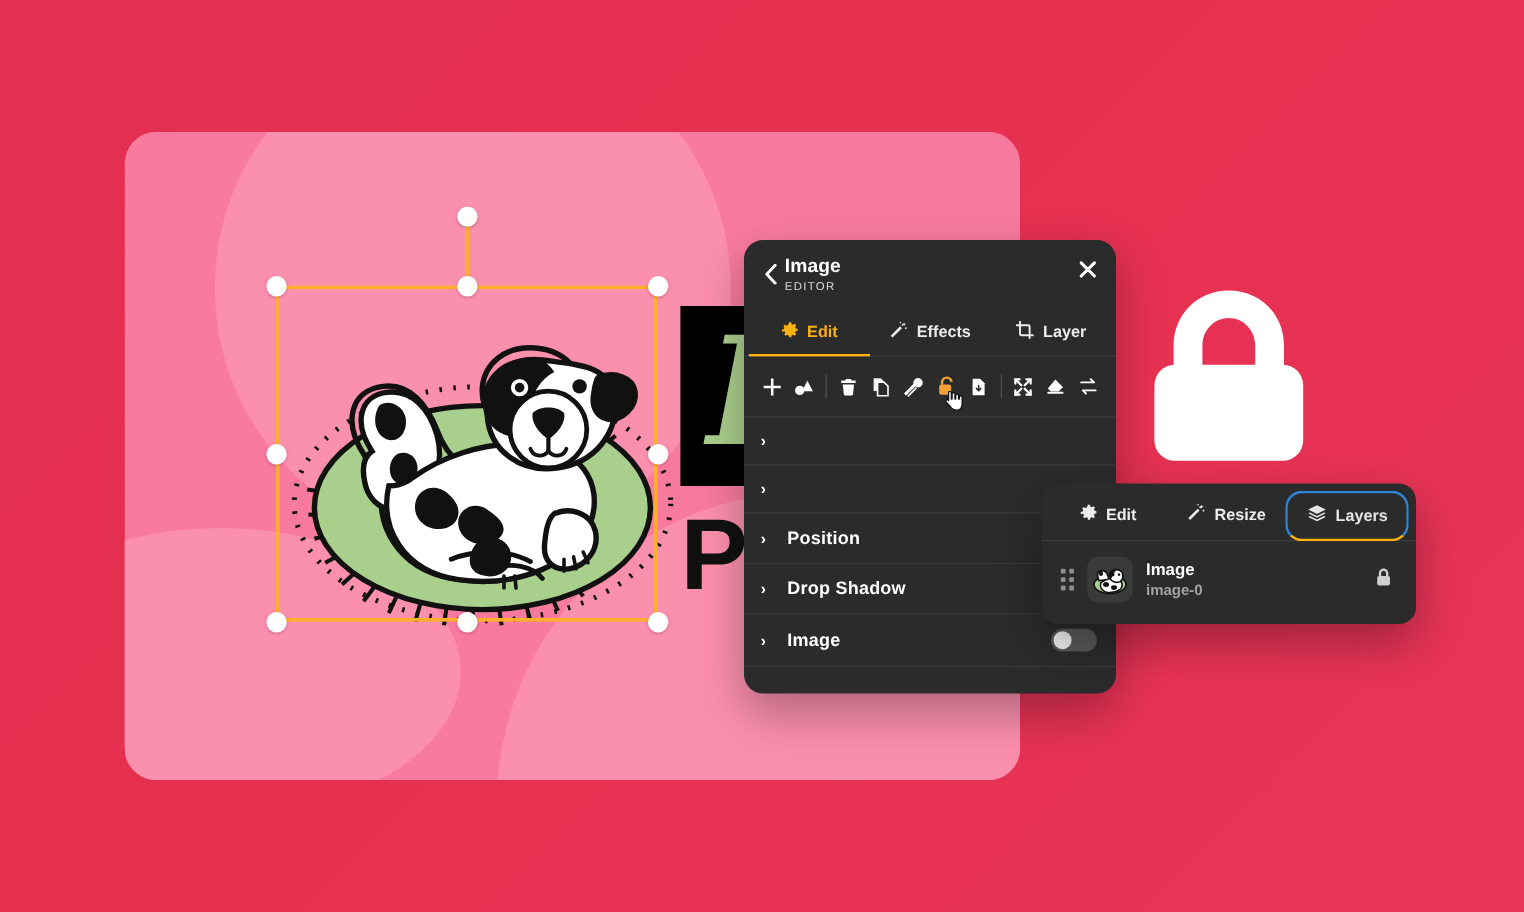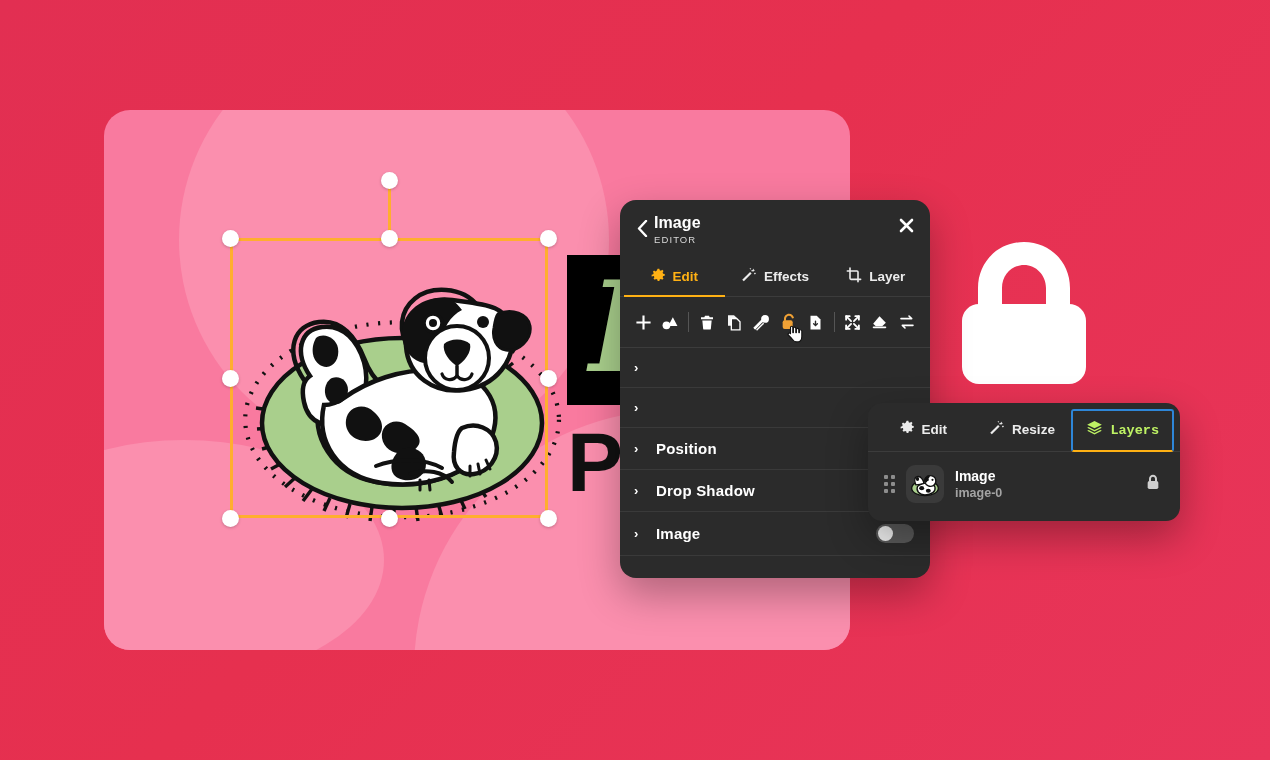--- a/index.html
+++ b/index.html
@@ -161,23 +161,22 @@
     box-shadow: 0 16px 40px rgba(0,0,0,.32);
     padding-bottom: 10px;
   }
   #layers-tabs { display: flex; padding: 6px 6px 0 6px; border-bottom: 1px solid #3c3c3c; }
   .ltab {
     flex: 1 1 0; display: flex; align-items: center; justify-content: center; gap: 7px;
     padding: 9px 0 10px 0; color: #ececec; font-size: 13.5px; font-weight: 700;
     cursor: pointer; border-bottom: 2.5px solid transparent; margin-bottom: -1px;
   }
   .ltab.active {
-    color: #bef264; border: 2px solid #2e86d8; border-bottom: 2.5px solid #ffb114;
-    border-radius: 3px;
-    font-family: Liberation Mono, monospace;
+    color: #e5e5e5; border: 2px solid #2e86d8; border-bottom: 2.5px solid #ffb114;
+    border-radius: 14px;
   }
   #layer-list { padding: 9px 10px 4px 10px; }
   .layer-row { display: flex; align-items: center; gap: 11px; padding: 4px 6px; border-radius: 8px; }
   .drag-dots { display: grid; grid-template-columns: repeat(2, 4px); gap: 3px; flex: 0 0 auto; }
   .drag-dots i { width: 4px; height: 4px; background: #8d8d8d; border-radius: 1px; display: block; }
   .layer-thumb {
     width: 38px; height: 38px; border-radius: 9px; background: #3a3a3a;
     flex: 0 0 auto; display: flex; align-items: center; justify-content: center; overflow: hidden;
   }
   .layer-thumb svg { width: 34px; height: 30px; }

